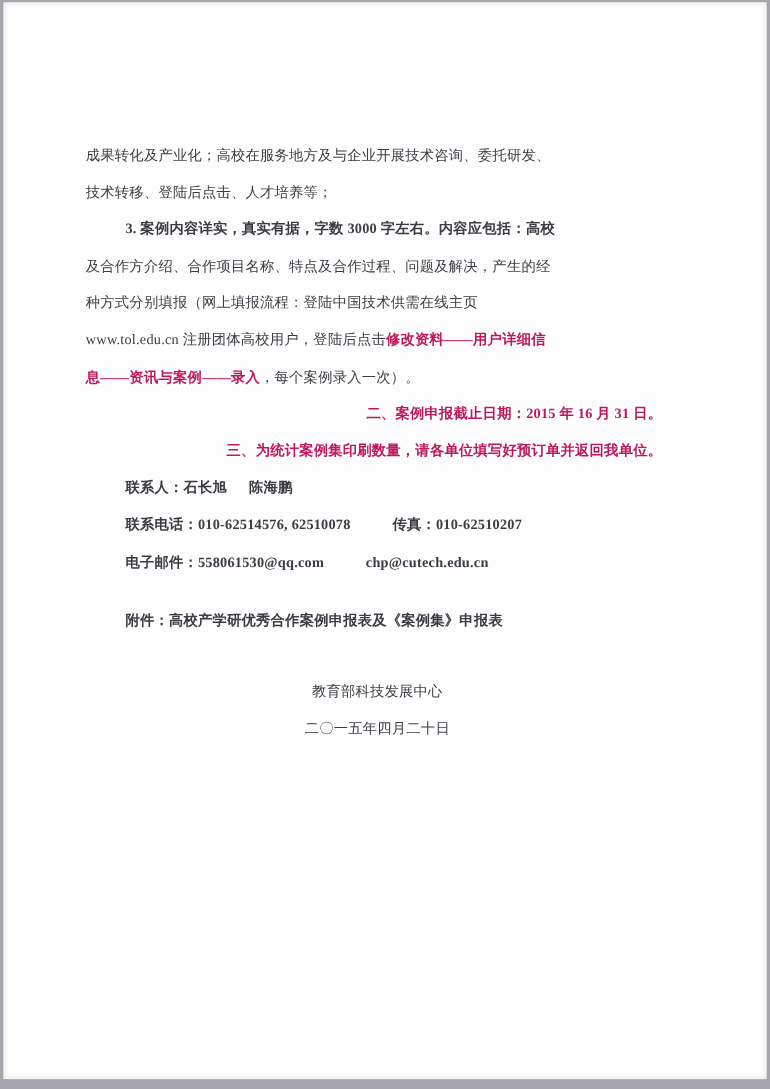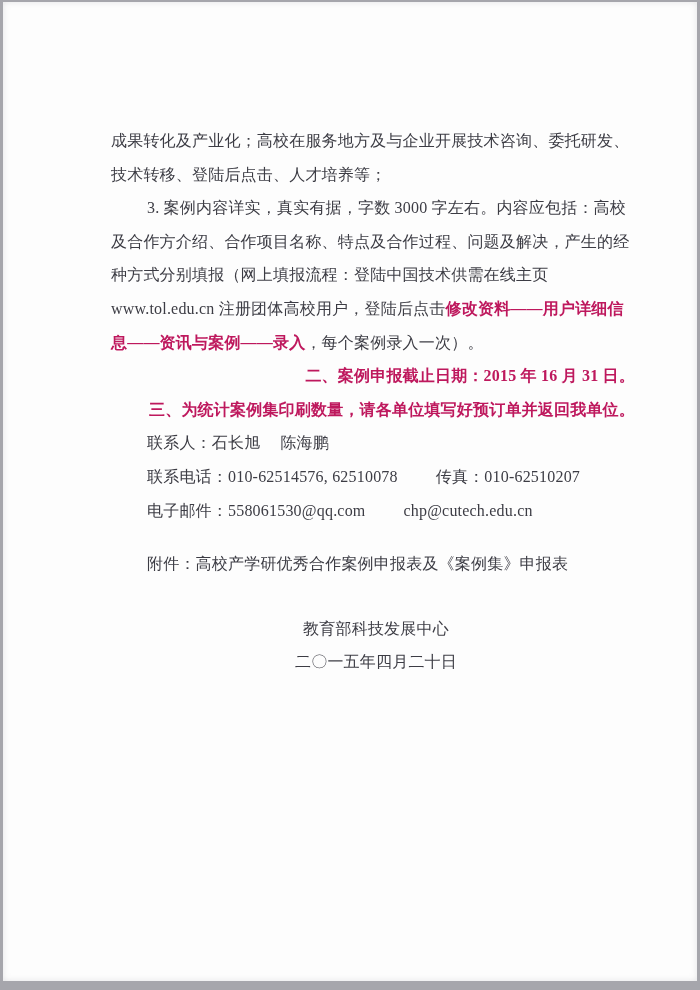--- a/index.html
+++ b/index.html
@@ -7,25 +7,25 @@
     width:700px;height:990px;position:relative;
     background:#a6a6ac;
     font-family:"Liberation Serif","DejaVu Serif",serif;
   }
   .page{
     position:absolute;left:3px;right:3px;top:2px;bottom:9px;
     background:#fdfdfd;
     box-shadow:inset 0 0 6px rgba(180,180,186,.35);
   }
   .doc{
-    position:absolute;left:108px;top:122px;width:524px;
-    color:#3c3c44;font-size:16px;letter-spacing:.2px;
+    position:absolute;left:75px;top:122px;width:524px;
+    color:#3c3c44;font-size:13px;letter-spacing:.2px;
   }
   .ln{line-height:33.6px;height:33.6px;white-space:nowrap;}
-  .ind{text-indent:36px;}
+  .ind{text-indent:36px;font-weight:bold;}
   .b{font-weight:bold;color:#be185d;text-align:right;}
   .tight{letter-spacing:-1px;}
   .gap{margin-left:38px;}
   .gap-sm{margin-left:20px;}
   .attach{margin-top:20px;}
   .sig{margin-top:31px;text-align:center;margin-right:-6px;}
 </style>
 </head>
 <body>
 

